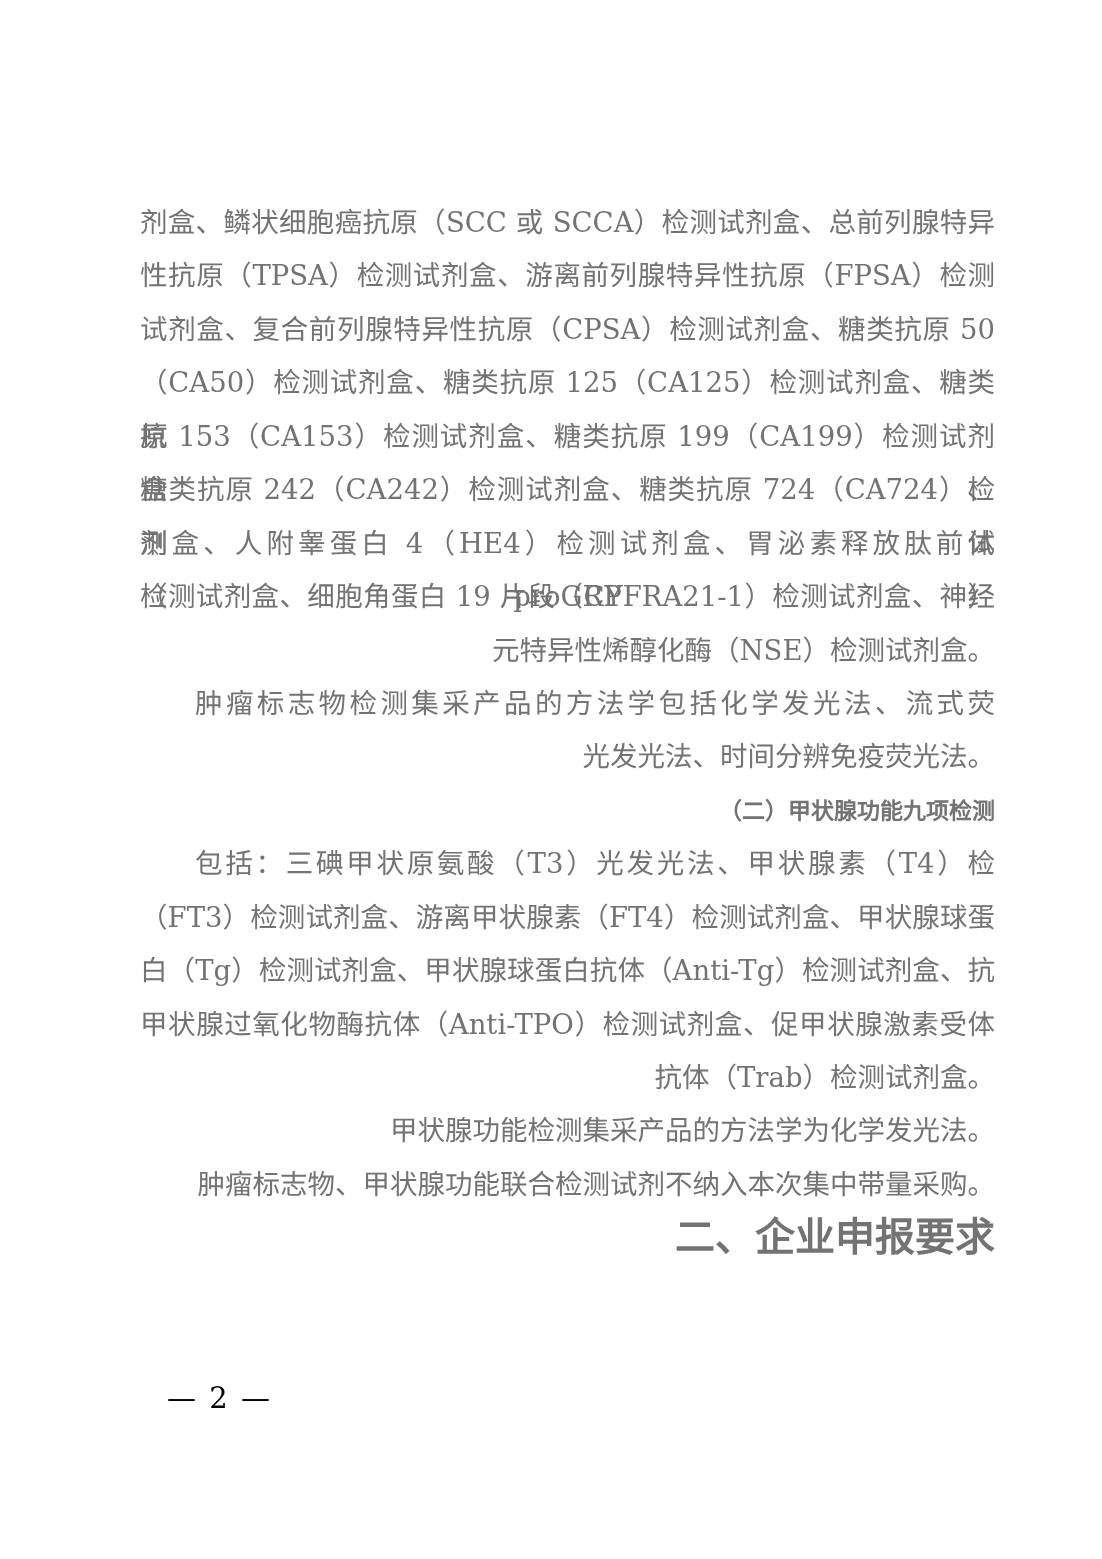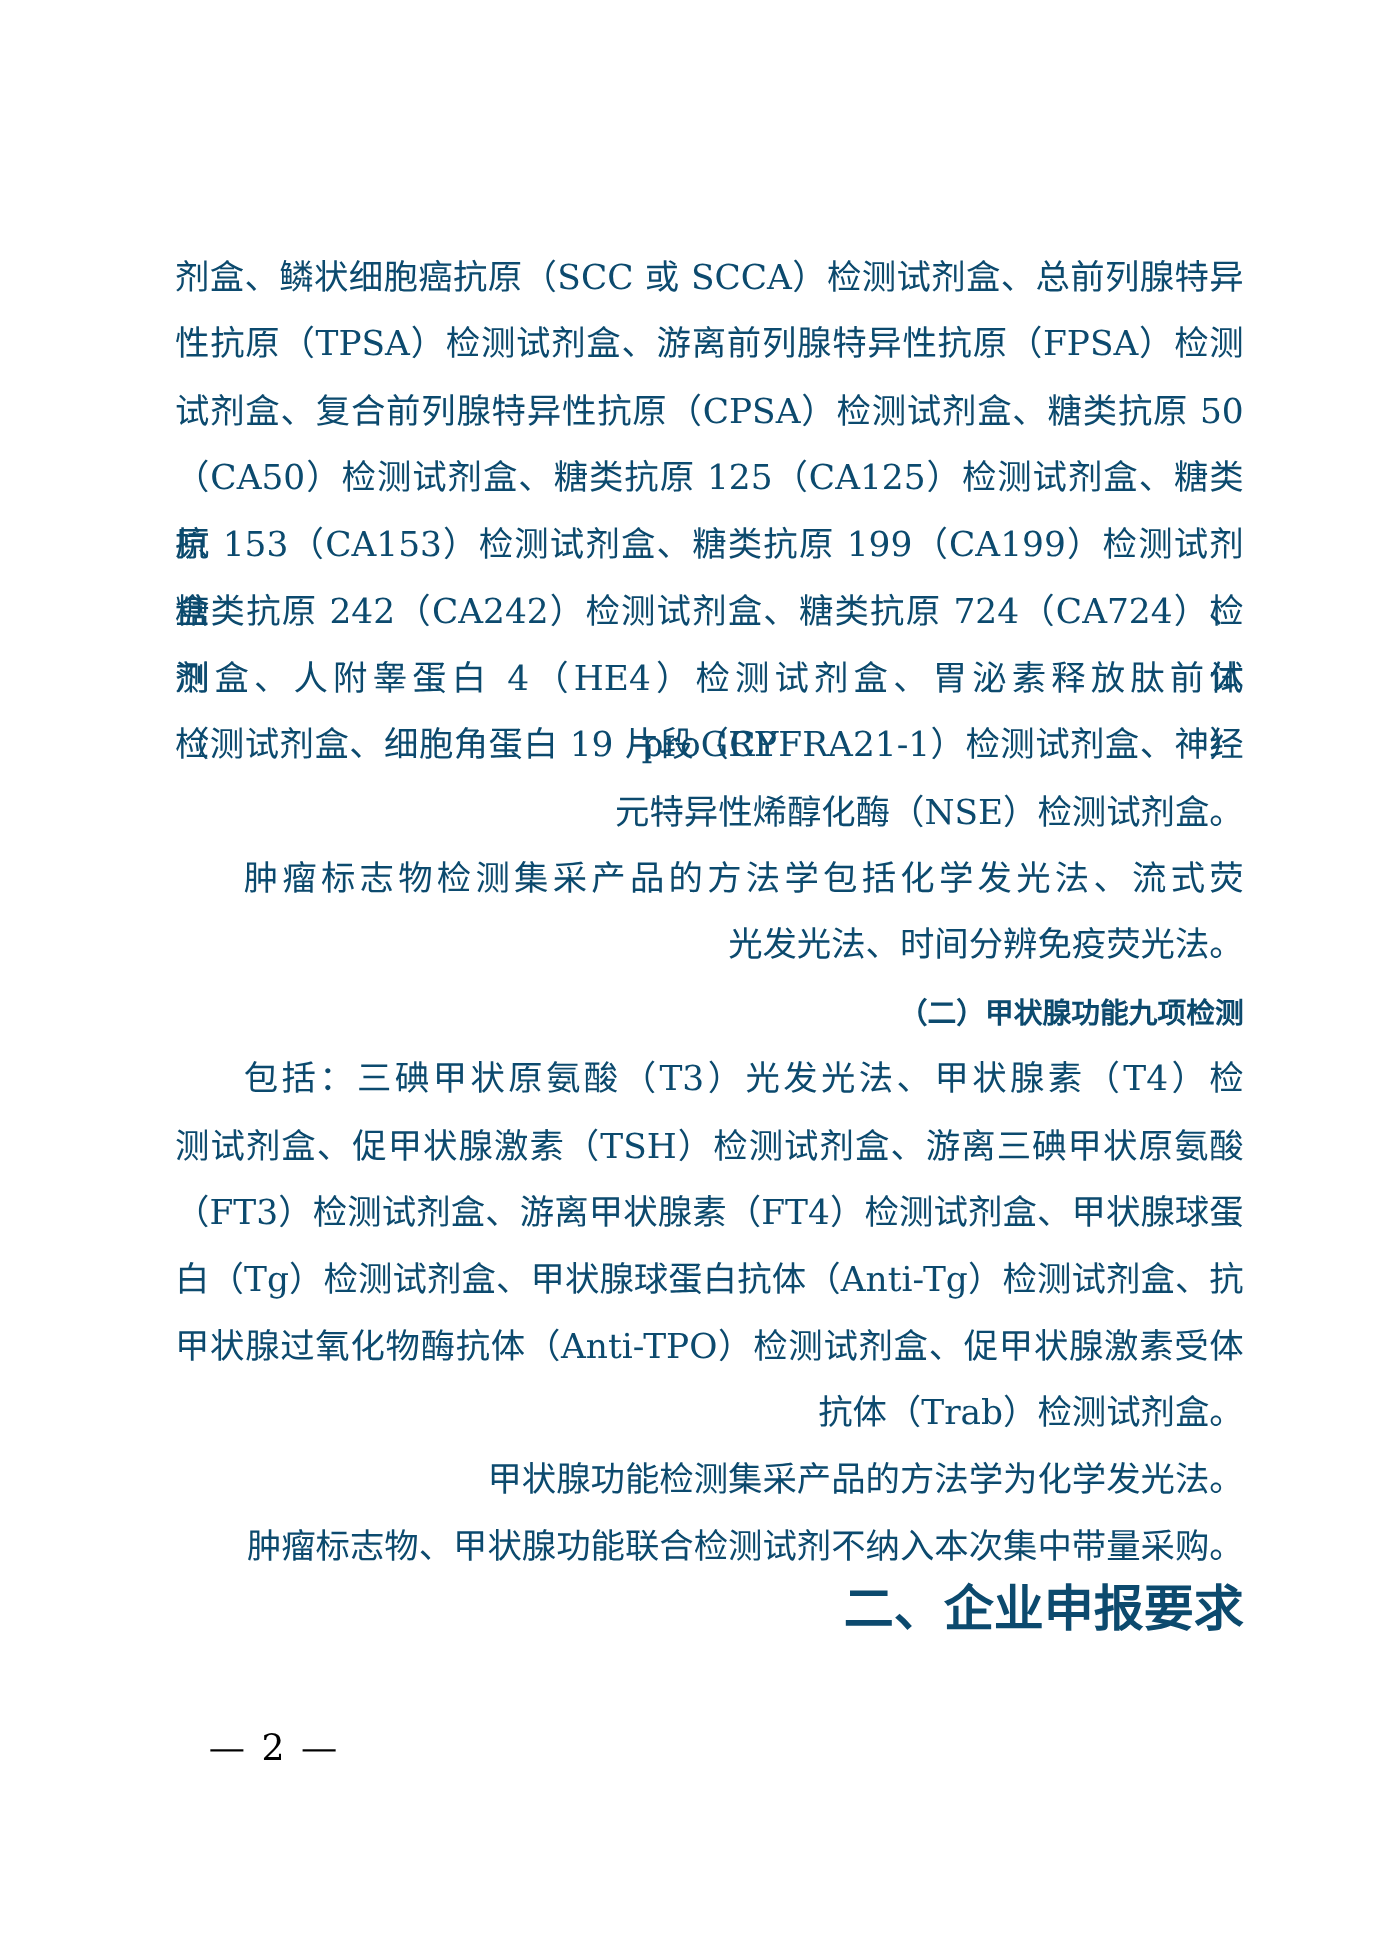--- a/index.html
+++ b/index.html
@@ -20,36 +20,36 @@
     left: 140px;
     top: 196px;
     width: 855px;
   }
   .line {
     font-family: "DejaVu Serif", "Liberation Serif", serif;
     font-size: 27.5px;
     line-height: 53.45px;
     height: 53.45px;
     text-align: left;
-    color: #0c4a6e;
+    color: #737373;
   }
   .line.fill {
     text-align: justify;
     text-align-last: justify;
   }
   .line.indent {
     text-indent: 55px;
   }
   .line.h-kai {
     font-family: "DejaVu Serif", "Liberation Serif", serif;
     font-weight: 700;
     font-size: 23px;
   }
   .line.h-hei {
-    font-family: Liberation Mono, monospace;
+    font-family: Liberation Sans, sans-serif;
     font-weight: 700;
     font-size: 40px;
   }
   .line:not(.fill) {
     white-space: nowrap;
     text-align: right;
   }
   .page-footer {
     position: absolute;
     left: 167px;
@@ -72,21 +72,20 @@
       <div class="line fill">（CA50）检测试剂盒、糖类抗原 125（CA125）检测试剂盒、糖类抗</div>
       <div class="line fill">原 153（CA153）检测试剂盒、糖类抗原 199（CA199）检测试剂盒、</div>
       <div class="line fill">糖类抗原 242（CA242）检测试剂盒、糖类抗原 724（CA724）检测试</div>
       <div class="line fill">剂盒、人附睾蛋白 4（HE4）检测试剂盒、胃泌素释放肽前体（proGRP）</div>
       <div class="line fill">检测试剂盒、细胞角蛋白 19 片段（CYFRA21-1）检测试剂盒、神经</div>
       <div class="line">元特异性烯醇化酶（NSE）检测试剂盒。</div>
       <div class="line indent fill">肿瘤标志物检测集采产品的方法学包括化学发光法、流式荧</div>
       <div class="line">光发光法、时间分辨免疫荧光法。</div>
       <div class="line h-kai indent">（二）甲状腺功能九项检测</div>
       <div class="line indent fill">包括：三碘甲状原氨酸（T3）光发光法、甲状腺素（T4）检</div>
-      <div class="line fill">测试剂盒、促甲状腺激素（TSH）检测试剂盒、游离三碘甲状原氨酸</div>
       <div class="line fill">（FT3）检测试剂盒、游离甲状腺素（FT4）检测试剂盒、甲状腺球蛋</div>
       <div class="line fill">白（Tg）检测试剂盒、甲状腺球蛋白抗体（Anti-Tg）检测试剂盒、抗</div>
       <div class="line fill">甲状腺过氧化物酶抗体（Anti-TPO）检测试剂盒、促甲状腺激素受体</div>
       <div class="line">抗体（Trab）检测试剂盒。</div>
       <div class="line indent">甲状腺功能检测集采产品的方法学为化学发光法。</div>
       <div class="line indent">肿瘤标志物、甲状腺功能联合检测试剂不纳入本次集中带量采购。</div>
       <div class="line h-hei indent">二、企业申报要求</div>
     </main>
   <footer class="page-footer">
     <span>— 2 —</span>

